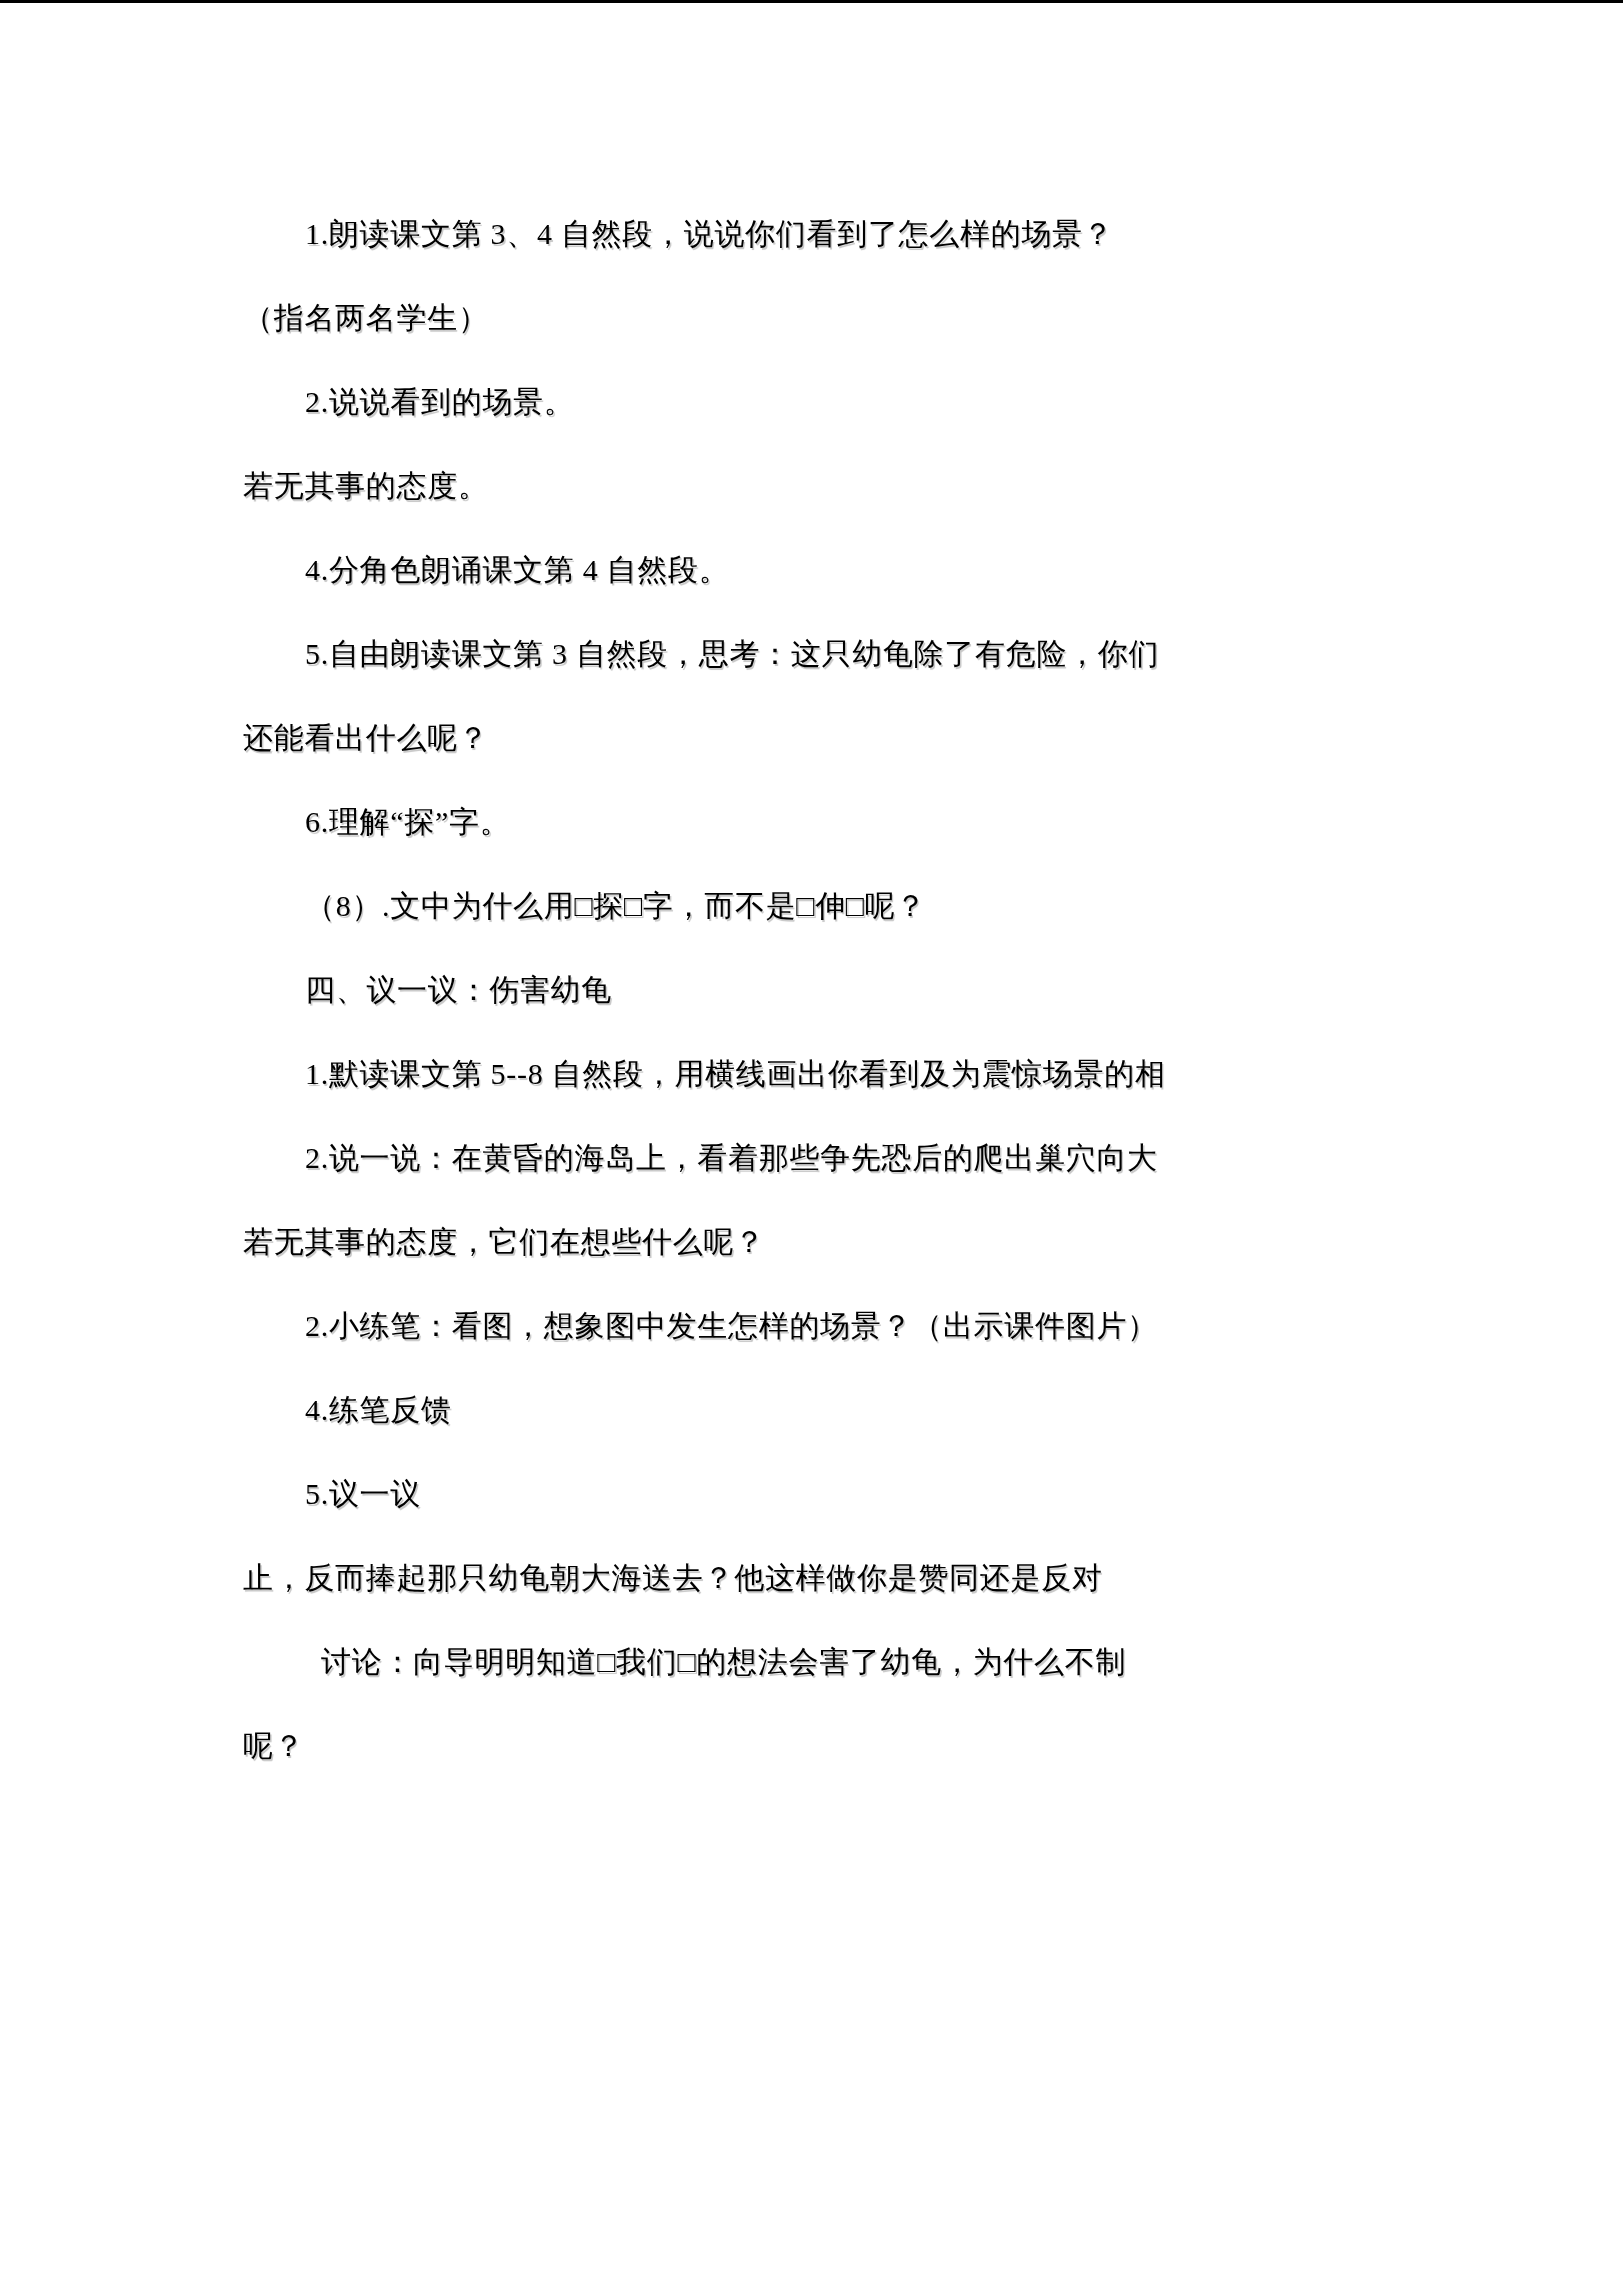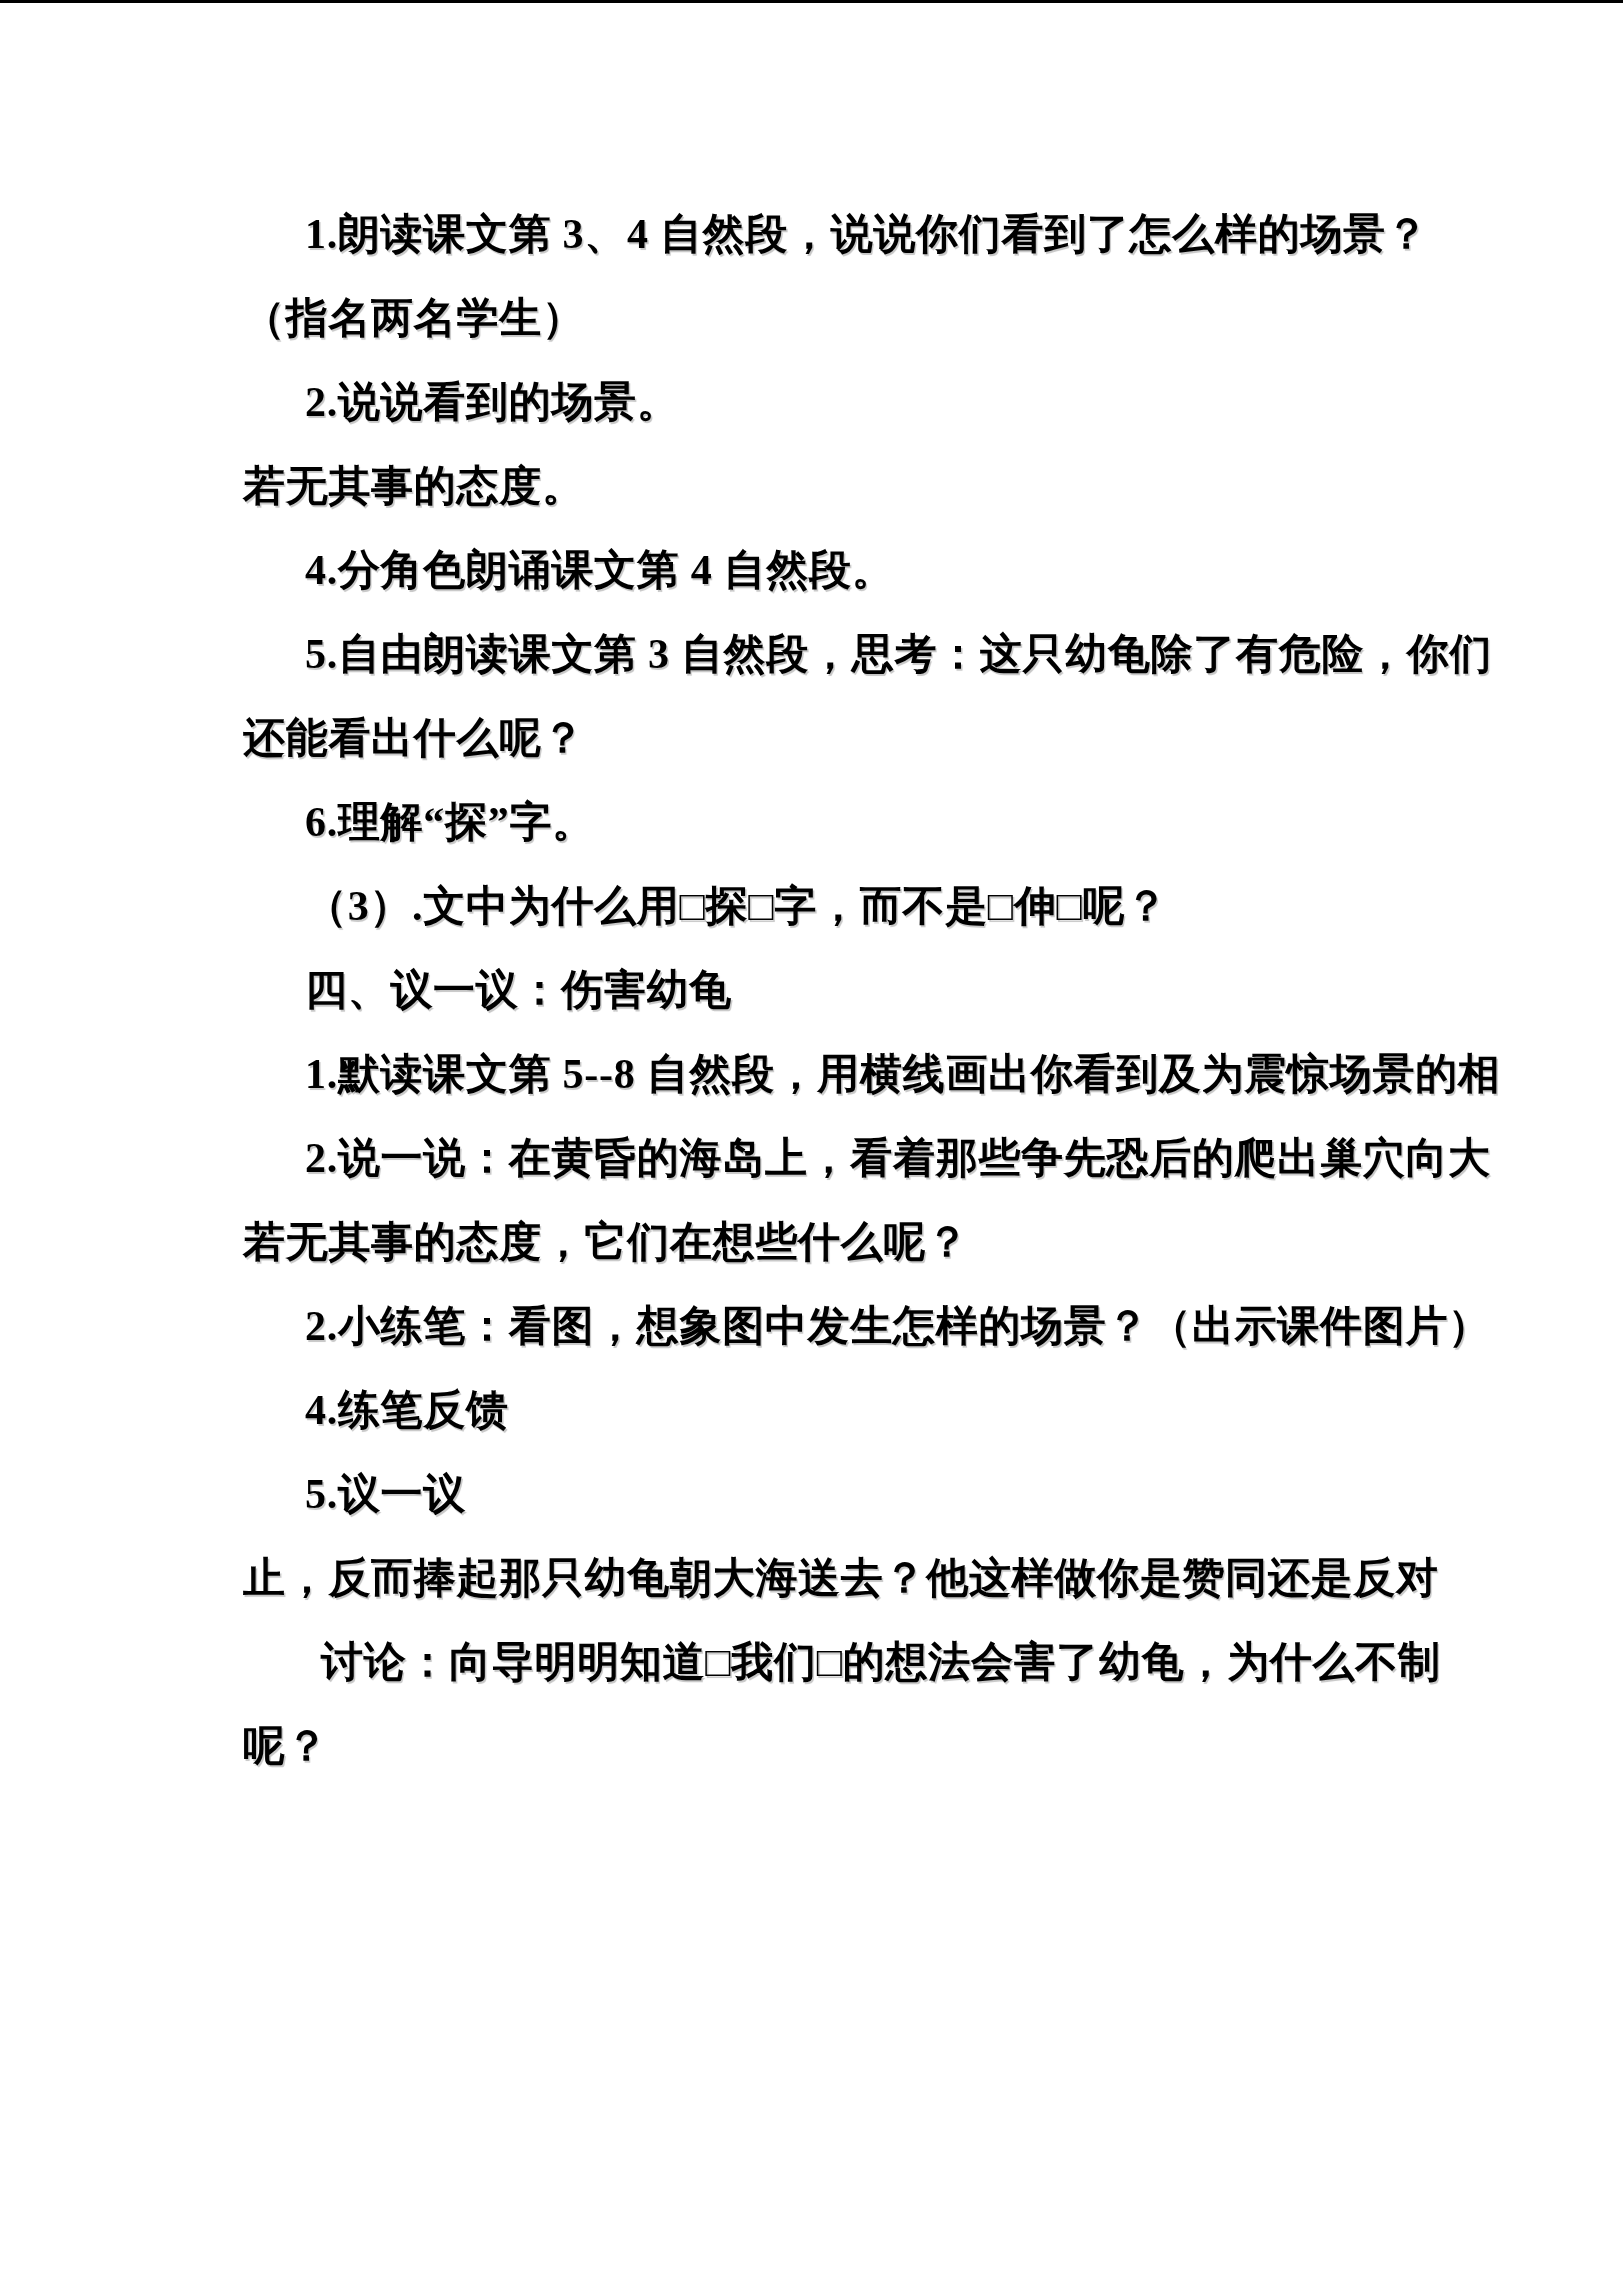--- a/index.html
+++ b/index.html
@@ -25,45 +25,44 @@
   }
   .doc {
     position: absolute;
     top: 192px;
     left: 243px;
     width: 1152px;
   }
   .line {
     height: 84px;
     line-height: 84px;
-    font-size: 42px;
+    font-size: 30px;
     letter-spacing: 0.7px;
     white-space: nowrap;
     text-shadow: 1.4px 2px 0.7px rgba(0,0,0,0.22);
-    font-weight: bold;
   }
   .indent-none { padding-left: 0; }
   .indent-num  { padding-left: 62px; }
   .indent-deep { padding-left: 78px; }
 </style>
 </head>
 <body>
 
 <div class="top-bar"></div>
 
 <div class="doc">
     <div class="line indent-num">1.朗读课文第 3、4 自然段，说说你们看到了怎么样的场景？</div>
     <div class="line indent-none">（指名两名学生）</div>
     <div class="line indent-num">2.说说看到的场景。</div>
     <div class="line indent-none">若无其事的态度。</div>
     <div class="line indent-num">4.分角色朗诵课文第 4 自然段。</div>
     <div class="line indent-num">5.自由朗读课文第 3 自然段，思考：这只幼龟除了有危险，你们</div>
     <div class="line indent-none">还能看出什么呢？</div>
     <div class="line indent-num">6.理解“探”字。</div>
-    <div class="line indent-num">（3）.文中为什么用□探□字，而不是□伸□呢？</div>
+    <div class="line indent-num">（8）.文中为什么用□探□字，而不是□伸□呢？</div>
     <div class="line indent-num">四、议一议：伤害幼龟</div>
     <div class="line indent-num">1.默读课文第 5--8 自然段，用横线画出你看到及为震惊场景的相</div>
     <div class="line indent-num">2.说一说：在黄昏的海岛上，看着那些争先恐后的爬出巢穴向大</div>
     <div class="line indent-none">若无其事的态度，它们在想些什么呢？</div>
     <div class="line indent-num">2.小练笔：看图，想象图中发生怎样的场景？（出示课件图片）</div>
     <div class="line indent-num">4.练笔反馈</div>
     <div class="line indent-num">5.议一议</div>
     <div class="line indent-none">止，反而捧起那只幼龟朝大海送去？他这样做你是赞同还是反对</div>
     <div class="line indent-deep">讨论：向导明明知道□我们□的想法会害了幼龟，为什么不制</div>
     <div class="line indent-none">呢？</div>

